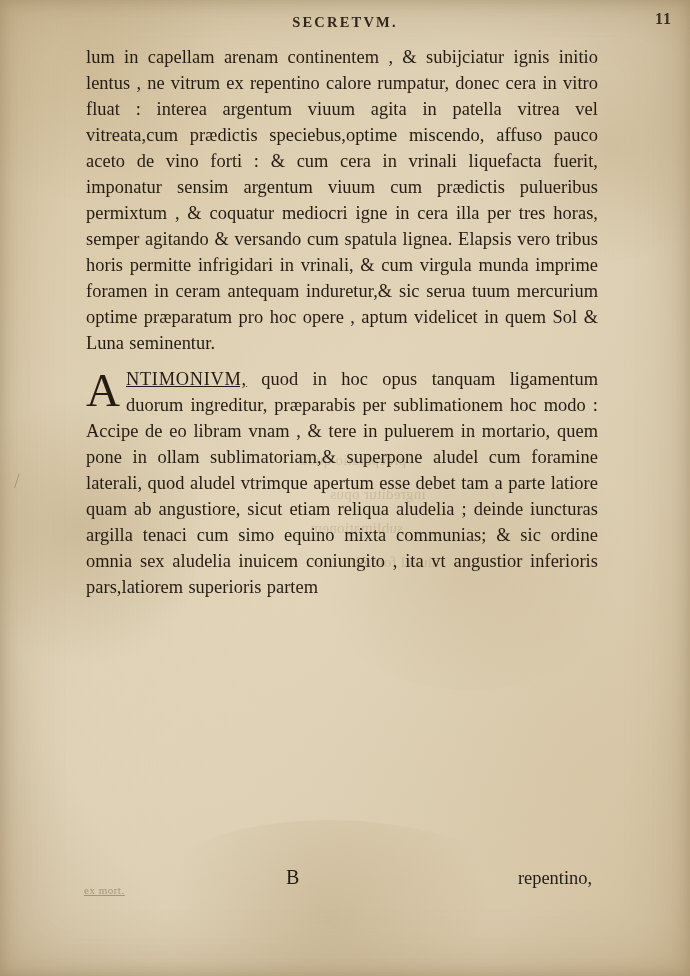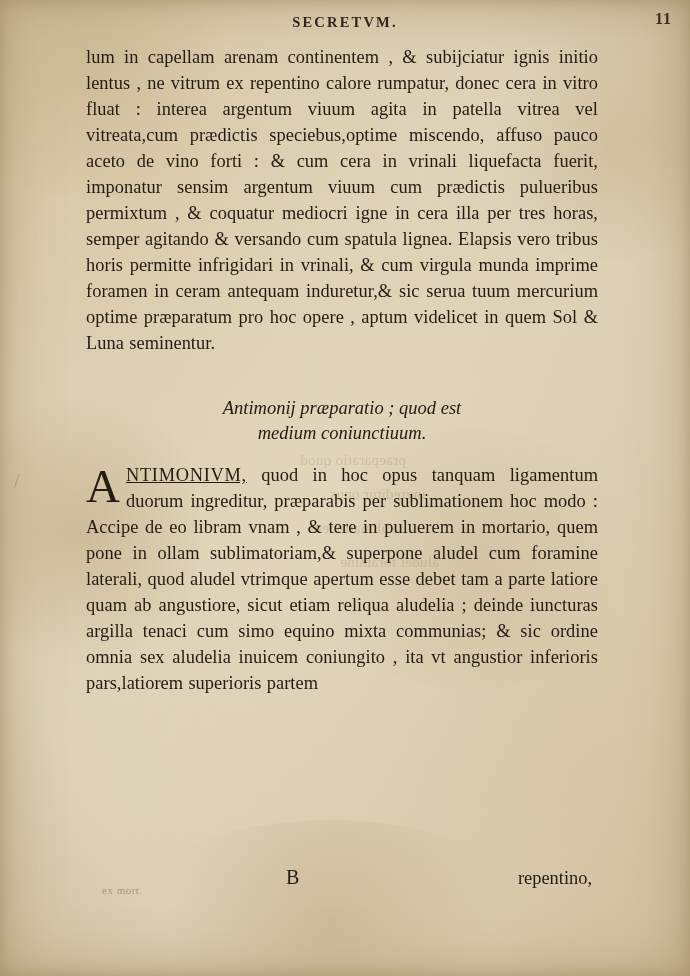--- a/index.html
+++ b/index.html
@@ -163,21 +163,21 @@
     padding-right: 6px;
   }
 
   .margin-mark {
     position: absolute;
     font-family: "Liberation Serif", serif;
     color: rgba(95,78,52,0.45);
     font-size: 11px;
     letter-spacing: 0.5px;
   }
-  .mm1 { left: 102px; top: 884px; }
+  .mm1 { left: 84px; top: 884px; text-decoration: underline; }
   .mm2 { left: 14px; top: 470px; font-size: 20px; color: rgba(95,78,52,0.35); }
 </style>
 </head>
 <body>
 
 <div class="page">
 
   <div class="stain s5"></div>
   <div class="stain s2"></div>
   <div class="stain s1"></div>
@@ -193,24 +193,20 @@
 
     <div class="header">
       <span class="header-title">SECRETVM.</span>
     </div>
     <div class="folio">11</div>
 
     <div class="body">
 
       <p class="para">lum in capellam arenam continentem , &amp; subijciatur ignis initio lentus , ne vitrum ex repentino calore rumpatur, donec cera in vitro fluat : interea argentum viuum agita in patella vitrea vel vitreata,cum prædictis speciebus,optime miscendo, affuso pauco aceto de vino forti : &amp; cum cera in vrinali liquefacta fuerit, imponatur sensim argentum viuum cum prædictis pulueribus permixtum , &amp; coquatur mediocri igne in cera illa per tres horas, semper agitando &amp; versando cum spatula lignea. Elapsis vero tribus horis permitte infrigidari in vrinali, &amp; cum virgula munda imprime foramen in ceram antequam induretur,&amp; sic serua tuum mercurium optime præparatum pro hoc opere , aptum videlicet in quem Sol &amp; Luna seminentur.</p>
 
-      <div class="section-head">
-        <span class="line">Antimonij præparatio ; quod est</span>
-        <span class="line">medium coniunctiuum.</span>
-      </div>
 
       <div class="dropcap-block">
         <span class="dropcap">A</span>
         <p class="para"><span class="smallcaps">NTIMONIVM,</span><span> quod in hoc opus tanquam ligamentum duorum ingreditur, præparabis per sublimationem hoc modo : Accipe de eo libram vnam , &amp; tere in puluerem in mortario, quem pone in ollam sublimatoriam,&amp; superpone aludel cum foramine laterali, quod aludel vtrimque apertum esse debet tam a parte latiore quam ab angustiore, sicut etiam reliqua aludelia ; deinde iuncturas argilla tenaci cum simo equino mixta communias; &amp; sic ordine omnia sex aludelia inuicem coniungito , ita vt angustior inferioris pars,latiorem superioris partem</span></p>
       </div>
 
     </div>
 
     <div class="footline">
       <span class="sig">B</span>

